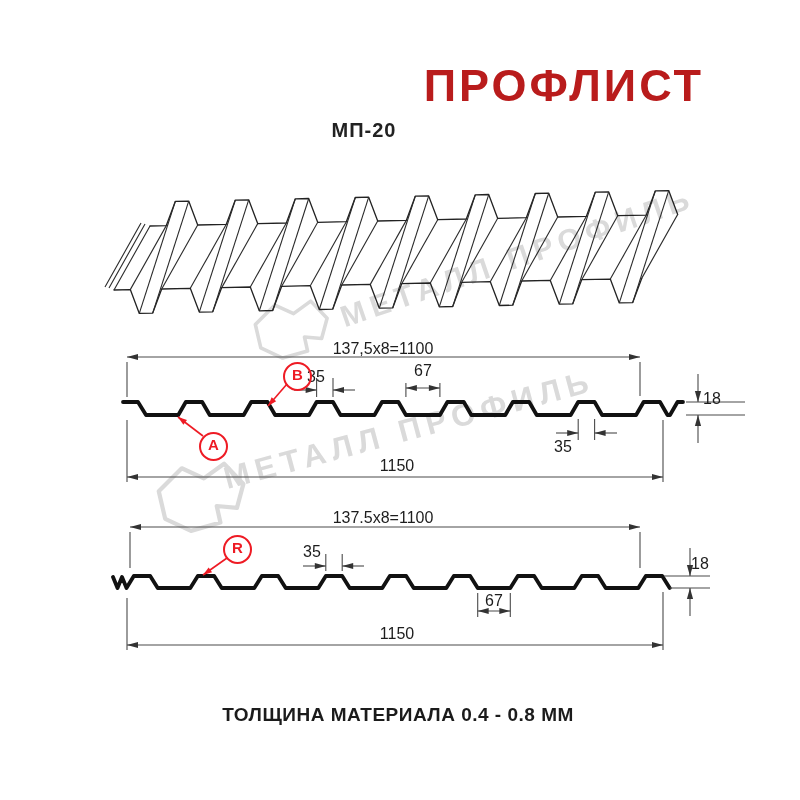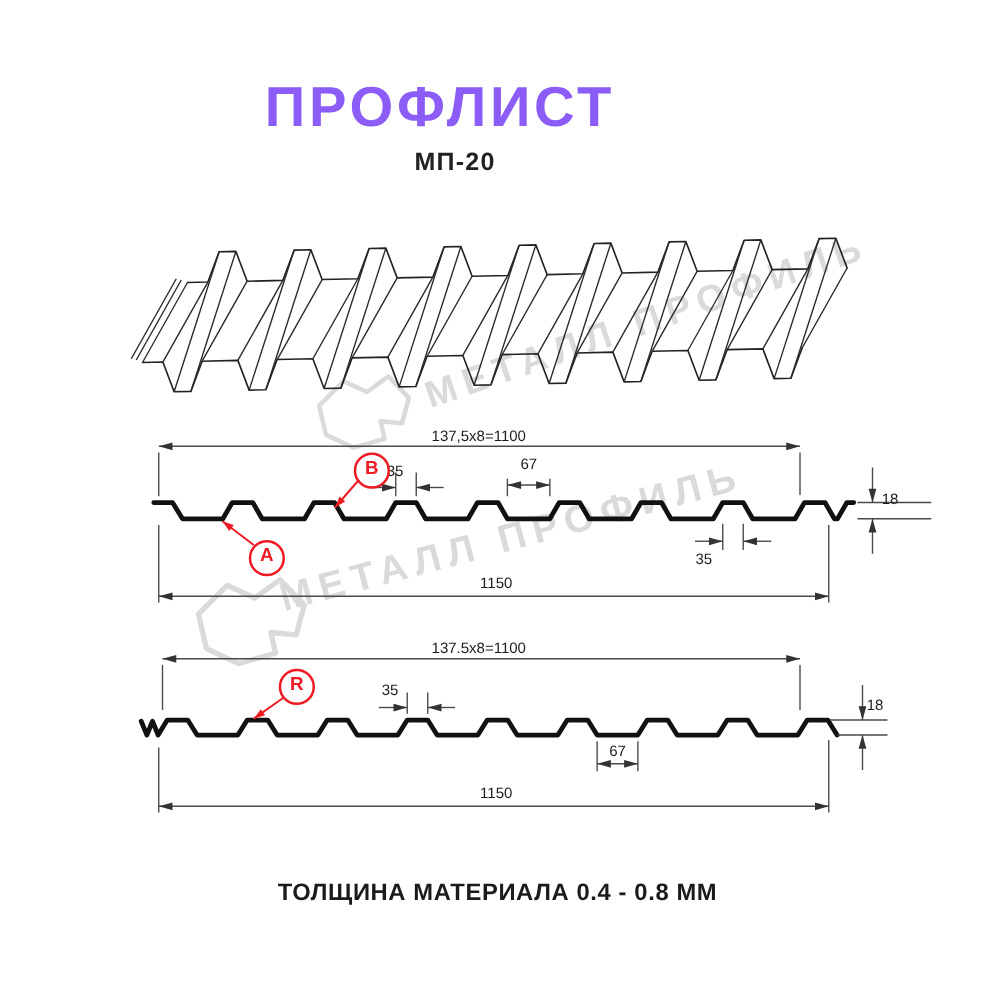--- a/index.html
+++ b/index.html
@@ -1,27 +1,27 @@
 <!DOCTYPE html>
 <html><head>
 <meta charset="utf-8">
 <style>
   html,body{margin:0;padding:0;background:#ffffff;}
   #page{position:relative;width:800px;height:800px;background:#fff;overflow:hidden;
         font-family:"Liberation Sans","DejaVu Sans",sans-serif;}
   .layer{position:absolute;left:0;top:0;}
   
-  .title{position:absolute;left:0;top:60px;width:704px;text-align:center;
-         font-size:45px;font-weight:bold;letter-spacing:3px;color:#8b5cf6;z-index:3;}
+  .title{position:absolute;left:0;top:60px;width:704px;text-align:right;
+         font-size:45px;font-weight:bold;letter-spacing:3px;color:#b91c1c;z-index:3;}
   .subtitle{position:absolute;left:0;top:119px;width:728px;text-align:center;
          font-size:20px;font-weight:600;letter-spacing:1px;color:#222;z-index:3;}
   .footer{position:absolute;left:0;top:704px;width:796px;text-align:center;
          font-size:19px;font-weight:600;letter-spacing:0.5px;color:#1b1b1b;z-index:3;}
   
-  .dim{position:absolute;transform:translate(-50%,-50%);font-size:12px;color:#1d1d1d;
+  .dim{position:absolute;transform:translate(-50%,-50%);font-size:16px;color:#1d1d1d;
        white-space:nowrap;z-index:3;}
   
   .callout{position:absolute;width:25px;height:25px;border:2.2px solid #ee1b24;border-radius:50%;
        color:#ee1b24;font-size:15px;font-weight:600;text-align:center;line-height:21px;
        background:transparent;z-index:3;}
   
   .wm{position:absolute;font-size:30px;font-weight:bold;letter-spacing:6px;color:#dadada;
       white-space:nowrap;transform-origin:0 0;z-index:1;}
   #wm1{left:336px;top:302px;transform:rotate(-19deg);}
   #wm2{left:220px;top:462px;transform:rotate(-15deg);font-size:31px;}

